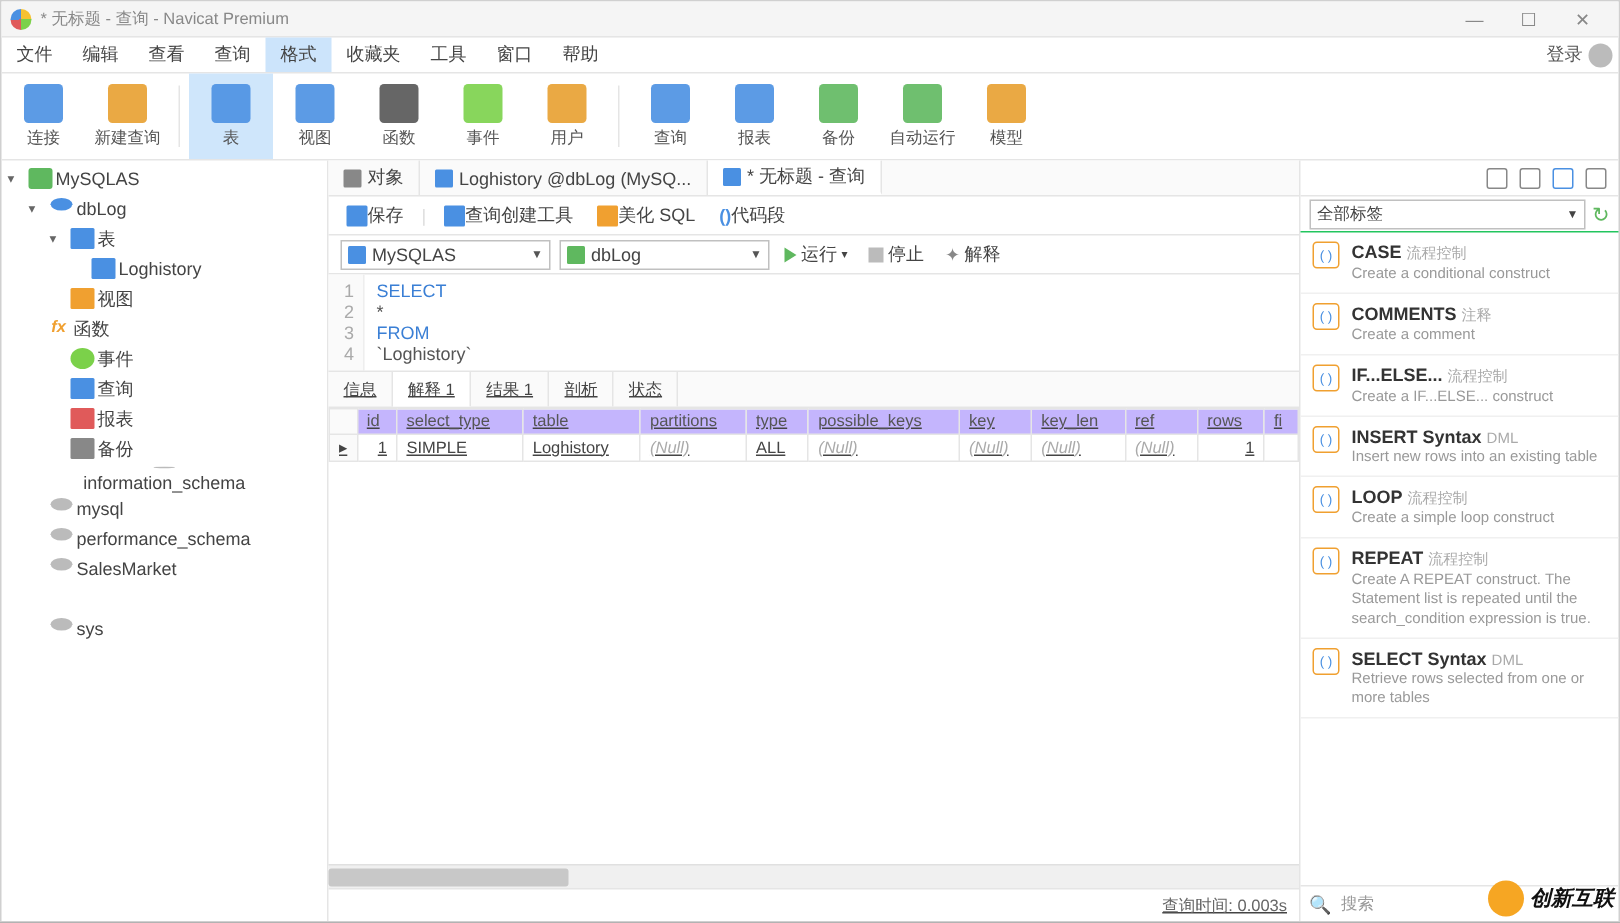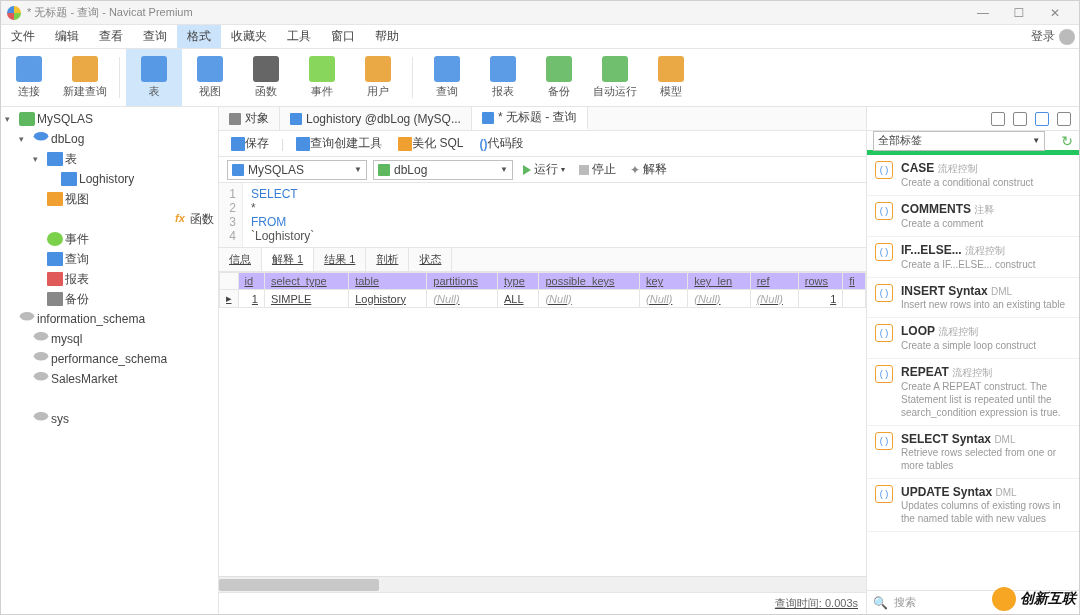--- a/index.html
+++ b/index.html
@@ -80,21 +80,21 @@
 .gt td { border:1px solid #e5e5e5; padding:2px 6px; font-size:11px; }
 .gt .null { color:#aaa; font-style:italic; }
 .gt .rowhdr { width:16px; background:#fafafa; text-align:center; }
 .hscroll { height:16px; background:#f0f0f0; border-top:1px solid #e0e0e0; position:relative; }
 .hscroll .thumb { position:absolute; left:0; top:2px; width:160px; height:12px; background:#c8c8c8; border-radius:2px; }
 .status { height:22px; border-top:1px solid #e5e5e5; display:flex; align-items:center; justify-content:flex-end; padding:0 8px; font-size:11px; color:#666; }
 
 .rightpanel { width:212px; display:flex; flex-direction:column; }
 .rp-icons { height:24px; display:flex; align-items:center; justify-content:flex-end; gap:8px; padding:0 8px; border-bottom:1px solid #e5e5e5; }
 .rp-icons .ri { width:14px; height:14px; border:1px solid #888; border-radius:2px; }
-.rp-filter { height:24px; display:flex; align-items:center; padding:0 6px; border-bottom:5px solid #22c55e; gap:16px; }
+.rp-filter { height:24px; display:flex; align-items:center; padding:0 6px; border-bottom:1px solid #22c55e; gap:4px; }
 .rp-filter .sel { flex:1; border:1px solid #c0c0c0; height:20px; display:flex; align-items:center; padding:0 4px; font-size:11px; }
 .rp-filter .refresh { color:#5fb85f; font-size:14px; }
 .rp-list { flex:1; overflow:auto; }
 .snip { display:flex; gap:8px; padding:6px 8px; border-bottom:1px solid #f0f0f0; cursor:default; }
 .snip .si { width:18px; height:18px; border:1.5px solid #f0a030; border-radius:3px; display:flex; align-items:center; justify-content:center; flex-shrink:0; }
 .snip .si::before { content:"( )"; font-size:9px; color:#4a90e2; }
 .snip .st { flex:1; }
 .snip .sh { font-size:12px; color:#333; }
 .snip .sh .tag { color:#aaa; font-size:10px; }
 .snip .sd { font-size:10px; color:#999; line-height:1.3; }
@@ -207,21 +207,21 @@
           <span class="twisty"></span>
           <span class="ticon ic-tbl"></span>
           <span class="lbl">Loghistory</span>
         </div>
       <div id="treenodes">
           <div class="tree-row" style="padding-left: 32px;">
             <span class="twisty"></span>
             <span class="ticon ic-view"></span>
             <span class="lbl">视图</span>
           </div>
-          <div class="tree-row" style="padding-left: 45px; justify-content: flex-end;">
+          <div class="tree-row" style="padding-left: 16px;">
             <span class="twisty"></span>
             <span class="ticon ic-fx">fx</span>
             <span class="lbl">函数</span>
           </div>
           <div class="tree-row" style="padding-left: 32px;">
             <span class="twisty"></span>
             <span class="ticon ic-evt"></span>
             <span class="lbl">事件</span>
           </div>
           <div class="tree-row" style="padding-left: 32px;">
@@ -234,21 +234,21 @@
             <span class="ticon ic-rpt"></span>
             <span class="lbl">报表</span>
           </div>
           <div class="tree-row" style="padding-left: 32px;">
             <span class="twisty"></span>
             <span class="ticon ic-bak"></span>
             <span class="lbl">备份</span>
           </div>
         </div>
       <div id="otherdbs">
-          <div class="tree-row" style="">
+          <div class="tree-row" style=" flex-direction: column;">
             <span class="twisty"></span>
             <span class="ticon ic-db-g"></span>
             <span class="lbl">information_schema</span>
           </div>
           <div class="tree-row" style="padding-left: 18px;">
             <span class="twisty"></span>
             <span class="ticon ic-db-g"></span>
             <span class="lbl">mysql</span>
           </div>
           <div class="tree-row" style="padding-left: 18px;">
@@ -448,27 +448,20 @@
               <div class="sd">Create A REPEAT construct. The Statement list is repeated until the search_condition expression is true.</div>
             </div>
           </div>
           <div class="snip">
             <div class="si"></div>
             <div class="st">
               <div class="sh"><b>SELECT Syntax</b> <span class="tag">DML</span></div>
               <div class="sd">Retrieve rows selected from one or more tables</div>
             </div>
           </div>
-          <div class="snip">
-            <div class="si"></div>
-            <div class="st">
-              <div class="sh"><b>UPDATE Syntax</b> <span class="tag">DML</span></div>
-              <div class="sd">Updates columns of existing rows in the named table with new values</div>
-            </div>
-          </div>
         </div>
       <div class="rp-search">
         <span class="mag">🔍</span>
         <span>搜索</span>
       </div>
     </div>
   </div>
 </div>
 
 <div class="brand">

